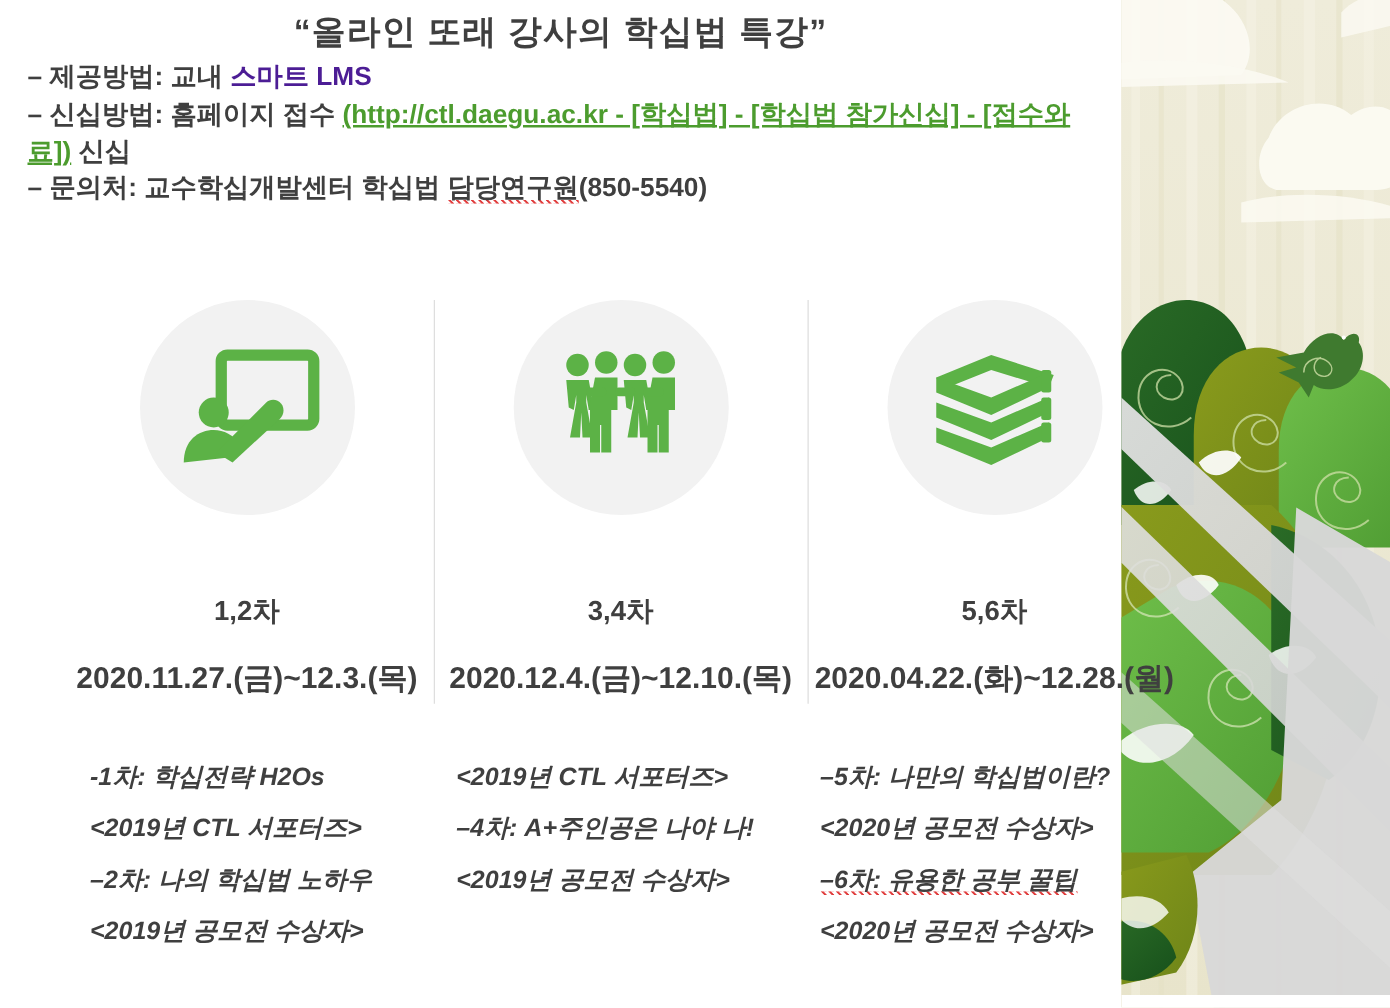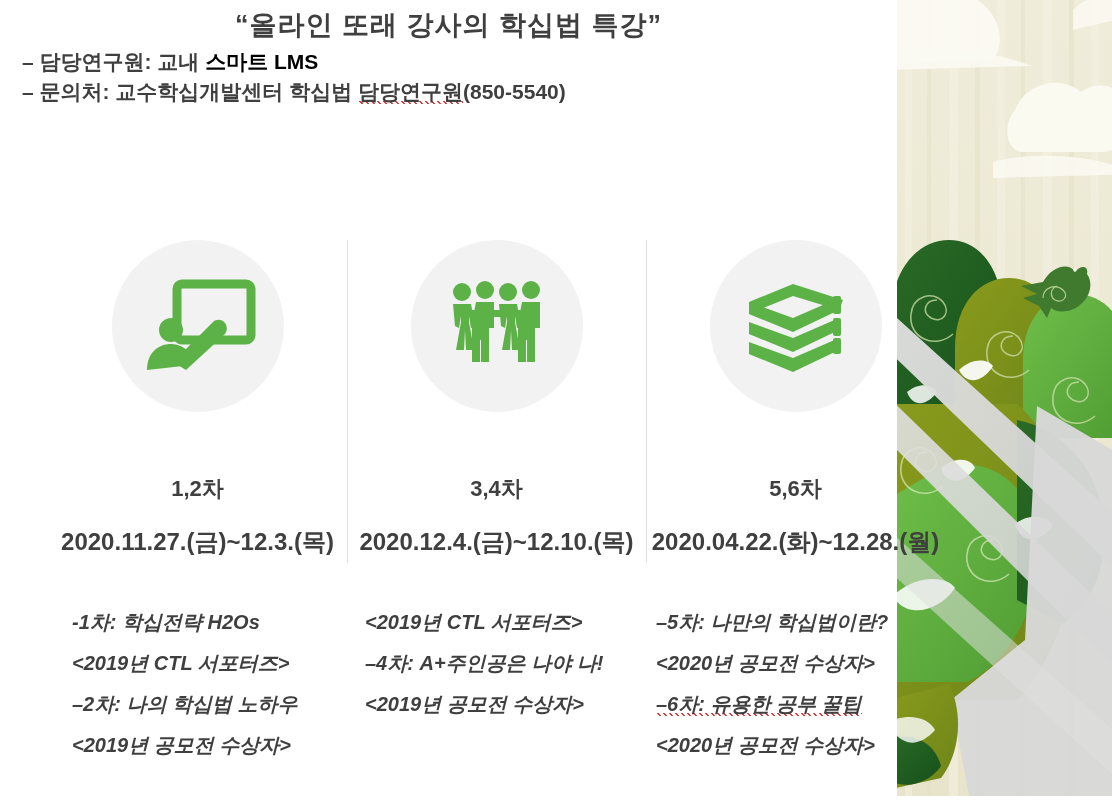--- a/index.html
+++ b/index.html
@@ -48,21 +48,21 @@
   }
 
   #bullets {
     padding: 6px 20px 0 22px;
     font-size: 21px;
     font-weight: bold;
     color: #3f3f3f;
     line-height: 1.42;
   }
   .bline { white-space: normal; }
-  .hl-red { color: #000000; margin-top: 14px; }
+  .hl-red { color: #4c1d95; margin-top: 14px; }
   .hl-link {
     color: #4c9c2e;
     text-decoration: underline;
     text-decoration-thickness: 2px;
     text-underline-offset: 2px;
   }
   .spell {
     background-repeat: repeat-x;
     background-position: bottom left;
     background-size: 6px 3px;
@@ -248,23 +248,26 @@
         <rect x="0" y="796" width="215" height="10" fill="#ffffff"></rect>
       </g>
     </svg>
   </div>
 
   <div id="header">
     <div id="title">“올라인 또래 강사의 학십법 특강”</div>
 
     <div id="bullets">
       <div class="bline">
-        <span>– 담당연구원: 교내 </span><span class="hl-red">스마트 LMS</span>
-      </div>
-
+        <span>– 제공방법: 교내 </span><span class="hl-red">스마트 LMS</span>
+      </div>
+
+      <div class="bline">
+        <span>– 신십방법: 홈페이지 접수 </span><a class="hl-link" href="#">(http://ctl.daegu.ac.kr - [학십법] - [학십법 참가신십] - [접수와료])</a><span> 신십</span>
+      </div>
 
 
       <div class="bline">
         <span>– 문의처: 교수학십개발센터 학십법 </span><span class="spell">담당연구원</span><span>(850-5540)</span>
       </div>
     </div>
   </div>
 
   <div id="columns">
 

